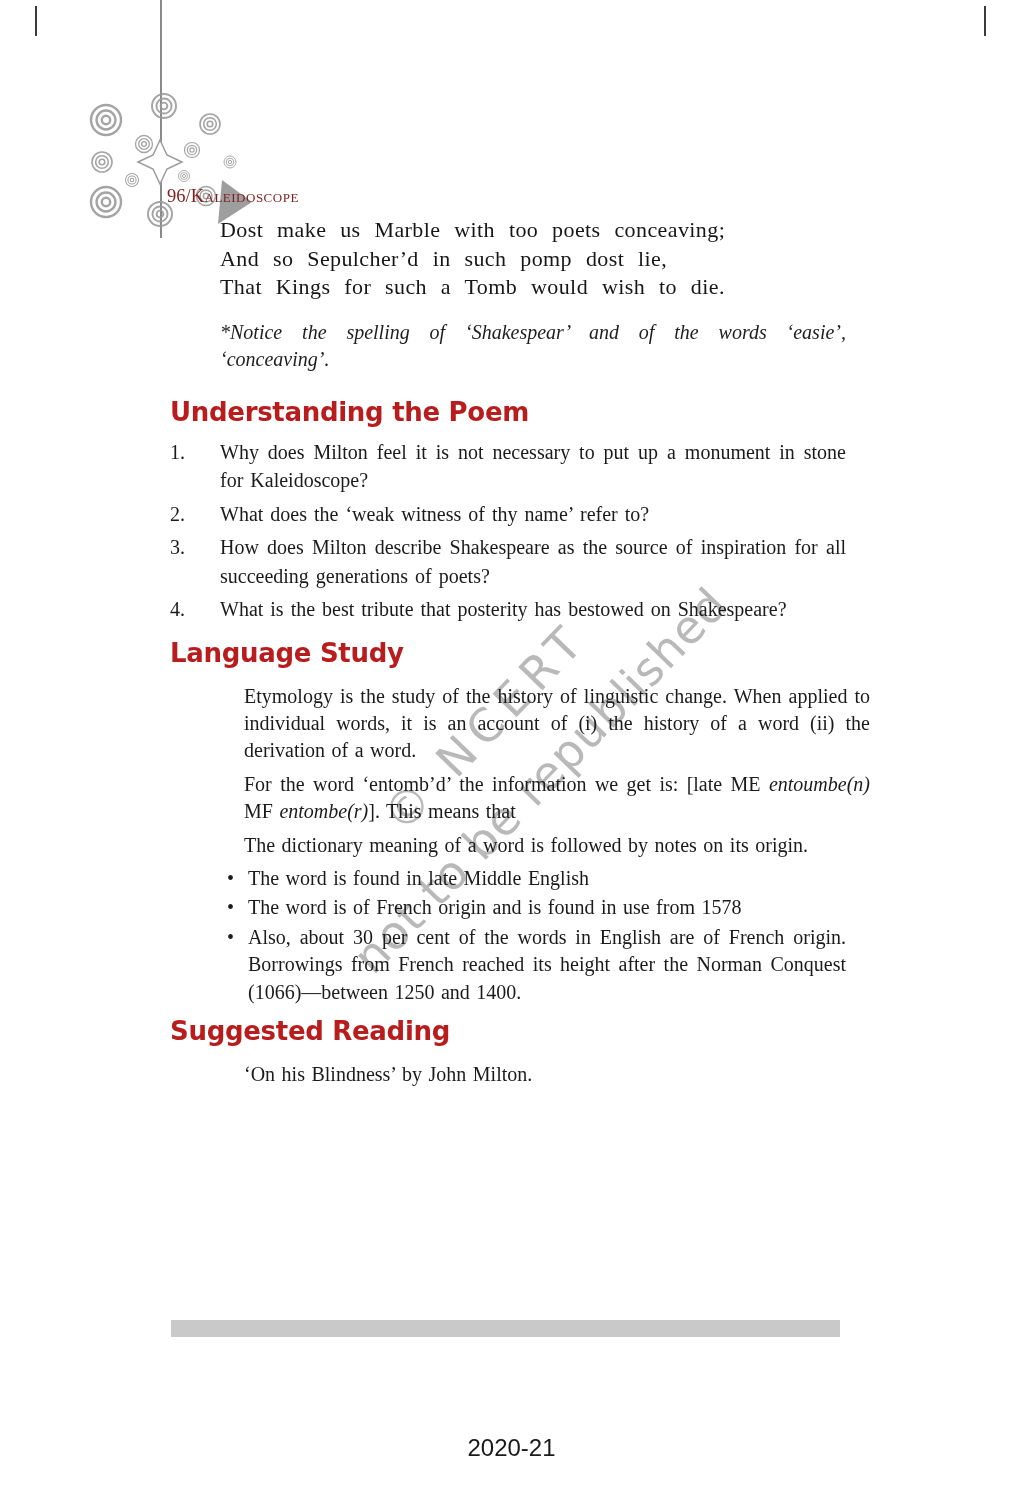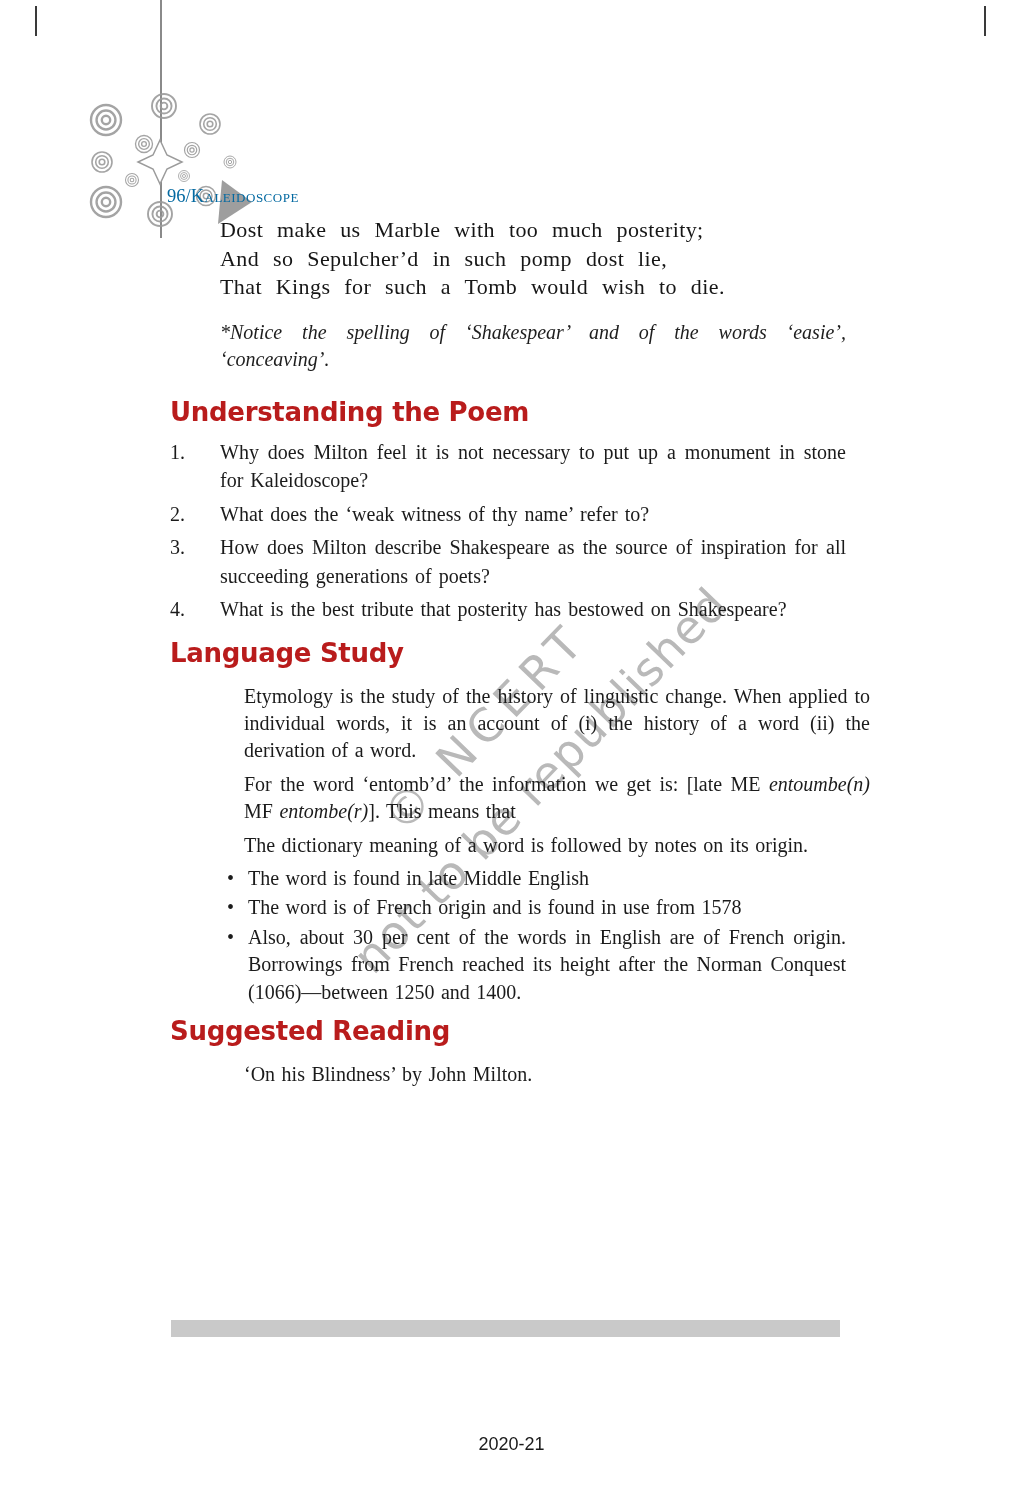--- a/index.html
+++ b/index.html
@@ -16,21 +16,21 @@
   .cropmark.left  { left:35px; }
   .cropmark.right { left:984px; }
 
   
   .vrule { position:absolute; left:160px; top:0; width:2px; height:238px; background:#8a8a8a; }
 
   
   .logo { position:absolute; left:72px; top:84px; width:185px; height:155px; }
 
   
-  .running-head { position:absolute; left:167px; top:186px; font-size:18.5px; color:#0369a1; background:transparent; }
+  .running-head { position:absolute; left:167px; top:186px; font-size:18.5px; color:#7f1d1d; background:transparent; }
   .running-head .sc { font-variant:small-caps; letter-spacing:0.5px; }
 
   
   .watermark {
     position:absolute; left:213px; top:677px; width:600px;
     transform:rotate(-46deg);
     text-align:center; line-height:77px;
     font-family:"DejaVu Sans", sans-serif;
     color:#b9b9b9; pointer-events:none; z-index:1;
   }
@@ -73,21 +73,21 @@
   .bullet { display:flex; margin-top:2px; font-size:20px; line-height:27.5px; }
   .bdot { width:28px; flex:none; padding-left:7px; }
   .btext { flex:1; text-align:justify; word-spacing:1.5px; }
 
   .reading { margin-top:14px; text-align:left; }
 
   
   .graybar { position:absolute; left:171px; top:1320px; width:669px; height:17px; background:#c9c9c9; z-index:2; }
   .footer-year {
     position:absolute; left:0; top:1434px; width:1012px; text-align:center;
-    font-family:"Liberation Sans", sans-serif; font-size:18px; color:#1a1a1a; z-index:2;padding-left:11px;
+    font-family:"Liberation Sans", sans-serif; font-size:24px; color:#1a1a1a; z-index:2;padding-left:11px;
   }
 </style>
 </head>
 <body>
 
 <div class="page">
 
   <div class="cropmark left"></div>
   <div class="cropmark right"></div>
   <div class="vrule"></div>
@@ -123,21 +123,21 @@
   <div class="running-head"><span>96/</span><span class="sc">Kaleidoscope</span></div>
 
   <div class="watermark">
     <div class="wm1">© NCERT</div>
     <div class="wm2">not to be republished</div>
   </div>
 
   <div class="content">
 
     <div class="poem">
-      <div class="poem-line">Dost make us Marble with too much posterity;</div>
+      <div class="poem-line">Dost make us Marble with too poets conceaving;</div>
       <div class="poem-line">And so Sepulcher’d in such pomp dost lie,</div>
       <div class="poem-line">That Kings for such a Tomb would wish to die.</div>
     </div>
 
     <p class="note">*Notice the spelling of ‘Shakespear’ and of the words ‘easie’, ‘conceaving’.</p>
 
     <h2 class="section">Understanding the Poem</h2>
 
     <div class="qlist">
       <div class="qitem">

